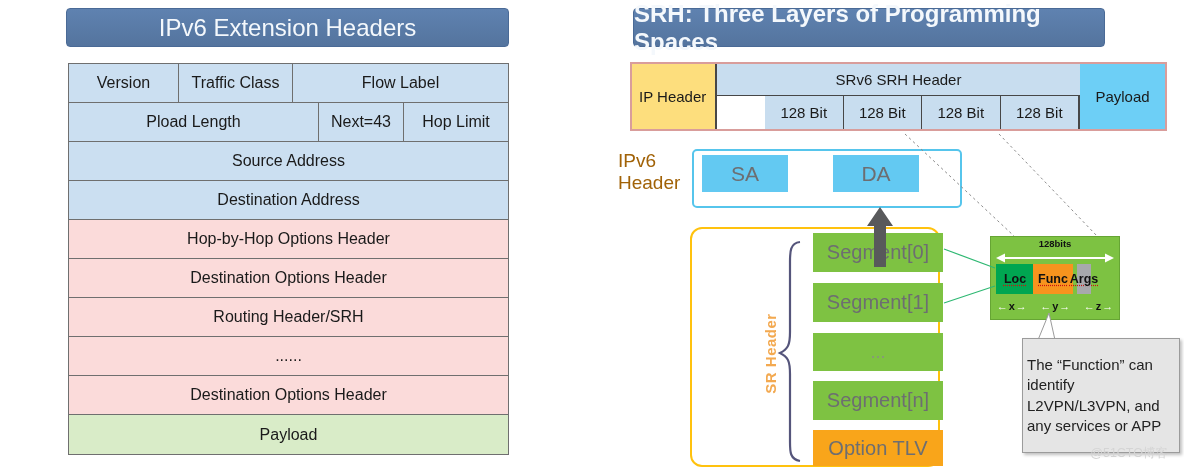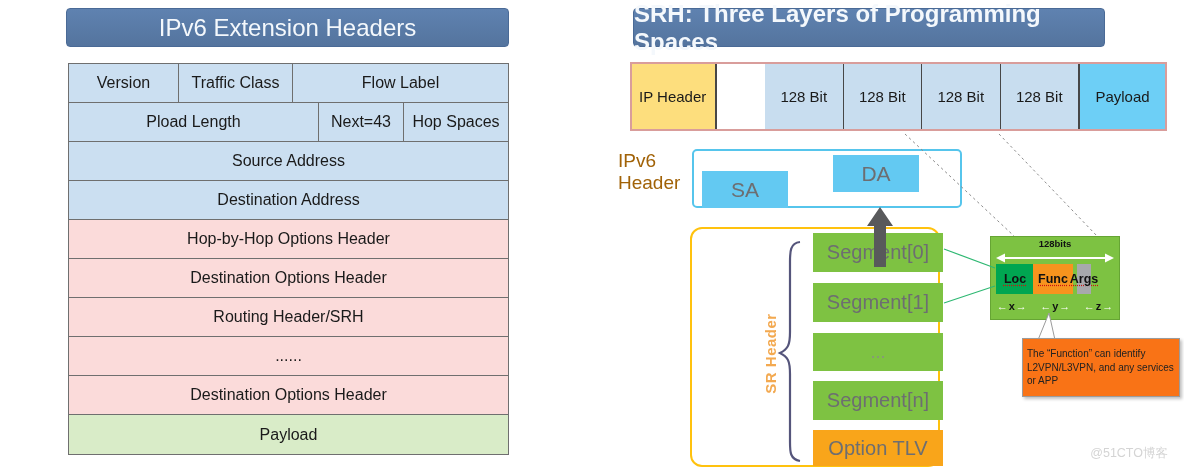--- a/index.html
+++ b/index.html
@@ -65,21 +65,21 @@
   }
   .ipv6-box{
     position:absolute;left:692px;top:149px;width:270px;height:59px;
     border:2px solid #56c5ec;border-radius:5px;box-sizing:border-box;background:#fff;
   }
   .addr-box{
     position:absolute;top:155px;width:86px;height:37px;background:#63c9f2;
     display:flex;align-items:center;justify-content:center;
     color:#6d6e71;font-size:21px;
   }
-  .sa{left:702px;margin-top:16px;} .da{left:833px;}
+  .sa{left:702px;} .da{left:833px;}
   
   .sr-box{
     position:absolute;left:690px;top:227px;width:250px;height:240px;
     border:2.5px solid #ffc20e;border-radius:12px;box-sizing:border-box;background:#fff;
   }
   .sr-label{
     position:absolute;left:700px;top:345px;width:140px;height:17px;
     transform:rotate(-90deg);transform-origin:center;
     color:#f3a950;font-size:15px;font-weight:700;letter-spacing:0.5px;
     display:flex;align-items:center;justify-content:center;
@@ -115,22 +115,22 @@
   .f-args{left:1077px;width:14px;background:#a7a9ac;}
   .xyz-row{
     position:absolute;left:990px;top:300px;width:130px;display:flex;justify-content:space-around;
     font-size:11px;font-weight:700;
   }
   .xyz-group{display:flex;align-items:center;}
   .warrow{color:#fff;} .xletter{color:#111;padding:0 1px;}
   
   .callout{
     position:absolute;left:1022px;top:338px;width:158px;
-    background:#f97316;border:1px solid #9b9b9b;box-shadow:2px 2px 3px rgba(0,0,0,0.25);
-    font-size:10px;line-height:1.35;color:#222;padding:8px 4px;box-sizing:border-box;z-index:6;
+    background:#e5e5e5;border:1px solid #9b9b9b;box-shadow:2px 2px 3px rgba(0,0,0,0.25);
+    font-size:15px;line-height:1.35;color:#222;padding:16px 4px;box-sizing:border-box;z-index:6;
   }
   
   .watermark{
     position:absolute;right:16px;bottom:10px;color:#d4d4d4;font-size:12.5px;z-index:7;
   }
   .overlay{position:absolute;left:0;top:0;width:1184px;height:472px;pointer-events:none;z-index:5;}
 </style>
 </head>
 <body>
 
@@ -142,21 +142,21 @@
 
   <div class="ltable">
     <div class="trow row-blue">
       <div class="tcell w-version">Version</div>
       <div class="tcell w-tclass">Traffic Class</div>
       <div class="tcell w-flow">Flow Label</div>
     </div>
     <div class="trow row-blue">
       <div class="tcell w-pload">Pload Length</div>
       <div class="tcell w-next">Next=43</div>
-      <div class="tcell w-hop">Hop Spaces</div>
+      <div class="tcell w-hop">Hop Limit</div>
     </div>
     <div class="trow row-blue">
       <div class="tcell w-full">Source Address</div>
     </div>
     <div class="trow row-blue">
       <div class="tcell w-full">Destination Address</div>
     </div>
     <div class="trow row-pink">
       <div class="tcell w-full">Hop-by-Hop Options Header</div>
     </div>
@@ -177,20 +177,21 @@
     </div>
   </div>
 
   <div class="title-bar rtitle">
     <span>SRH: Three Layers of Programming Spaces</span>
   </div>
 
   <div class="packet">
     <div class="p-ip">IP Header</div>
     <div class="p-srh">
+      <div class="p-srh-top">SRv6 SRH Header</div>
       <div class="p-srh-bottom">
         <div class="p-bit">128 Bit</div>
         <div class="p-bit">128 Bit</div>
         <div class="p-bit">128 Bit</div>
         <div class="p-bit">128 Bit</div>
       </div>
     </div>
     <div class="p-payload">Payload</div>
   </div>
 

